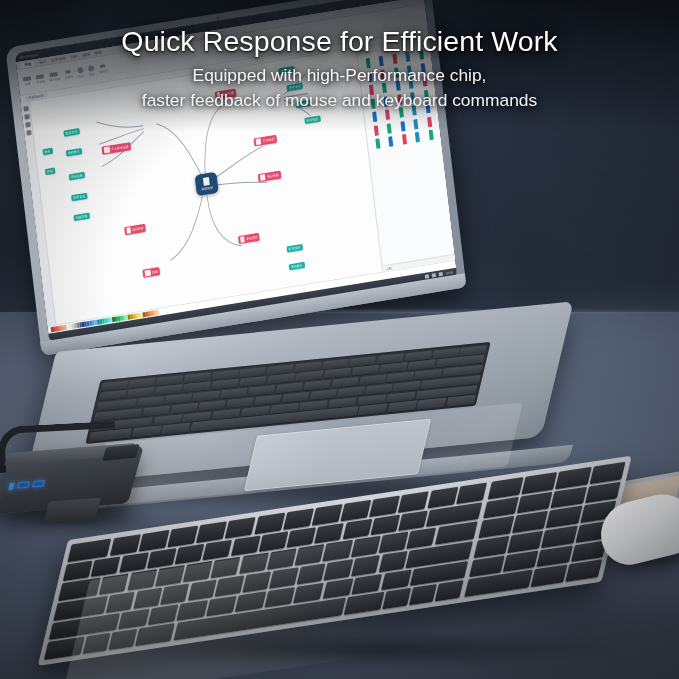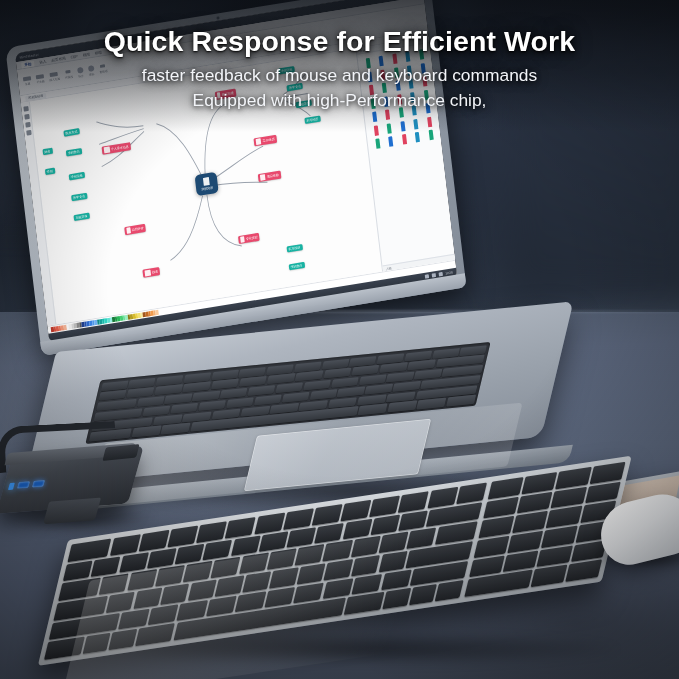--- a/index.html
+++ b/index.html
@@ -46,21 +46,21 @@
     background:linear-gradient(90deg,rgba(140,152,172,.0),rgba(150,162,182,.55),rgba(140,152,172,.1));
     filter:blur(1.2px);
   }
 
   
   .headline-wrap{
     position:absolute; left:0; right:0; top:26px; z-index:60; text-align:center;
     padding:0 18px;
   }
   .headline{
-    font-size:28.5px; font-weight:bold; color:#ffffff; letter-spacing:.1px;
+    font-size:28.5px; font-weight:normal; color:#ffffff; letter-spacing:.1px;
     text-shadow:0 2px 7px rgba(0,0,0,.85), 0 0 18px rgba(0,0,0,.7), 0 1px 2px rgba(0,0,0,.9);
     line-height:1.1;
   }
   .subline{
     font-size:17.4px; color:#f2f4f8; line-height:1.36; margin-top:7px;
     text-shadow:0 1px 5px rgba(0,0,0,.9), 0 0 12px rgba(0,0,0,.75);
   }
   .subline div + div{ margin-top:1px; }
 
   
@@ -891,18 +891,18 @@
 
   <div class="mouse-shadow"></div>
   <div class="mouse"></div>
 
   <div class="bg-vignette"></div>
   <div class="topfade"></div>
 
   <div class="headline-wrap">
     <div class="headline">Quick Response for Efficient Work</div>
     <div class="subline">
+      <div>Equipped with high-Performance chip,</div>
       <div>faster feedback of mouse and keyboard commands</div>
-      <div>Equipped with high-Performance chip,</div>
     </div>
   </div>
 
 </div>
 
 </body></html>

